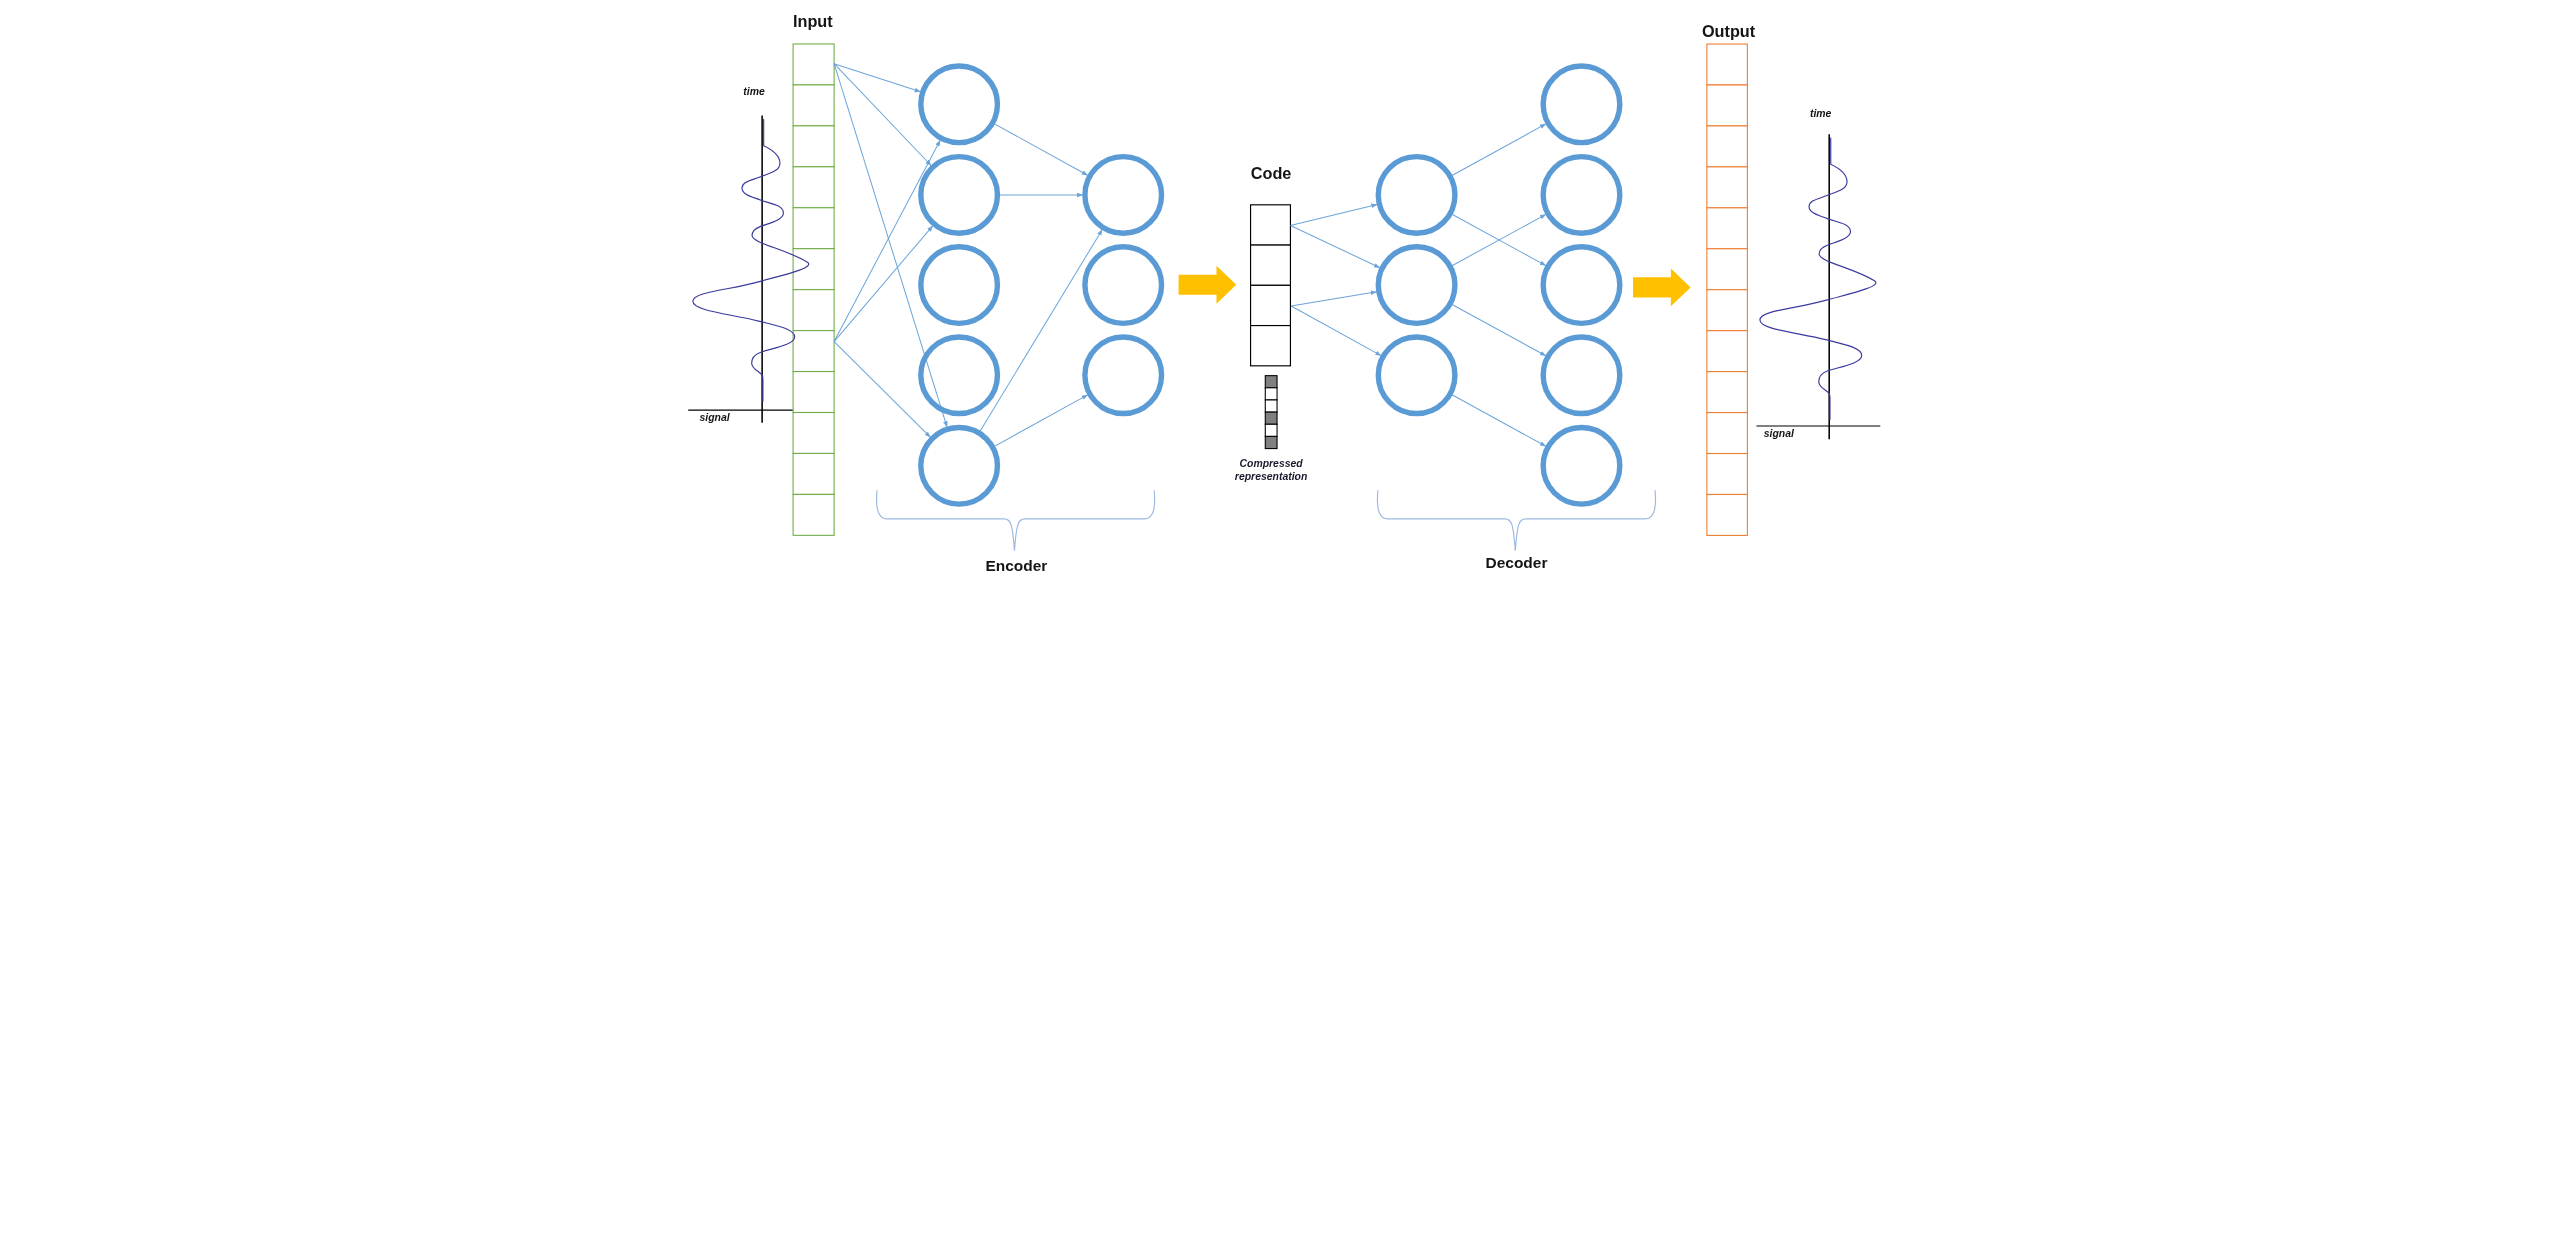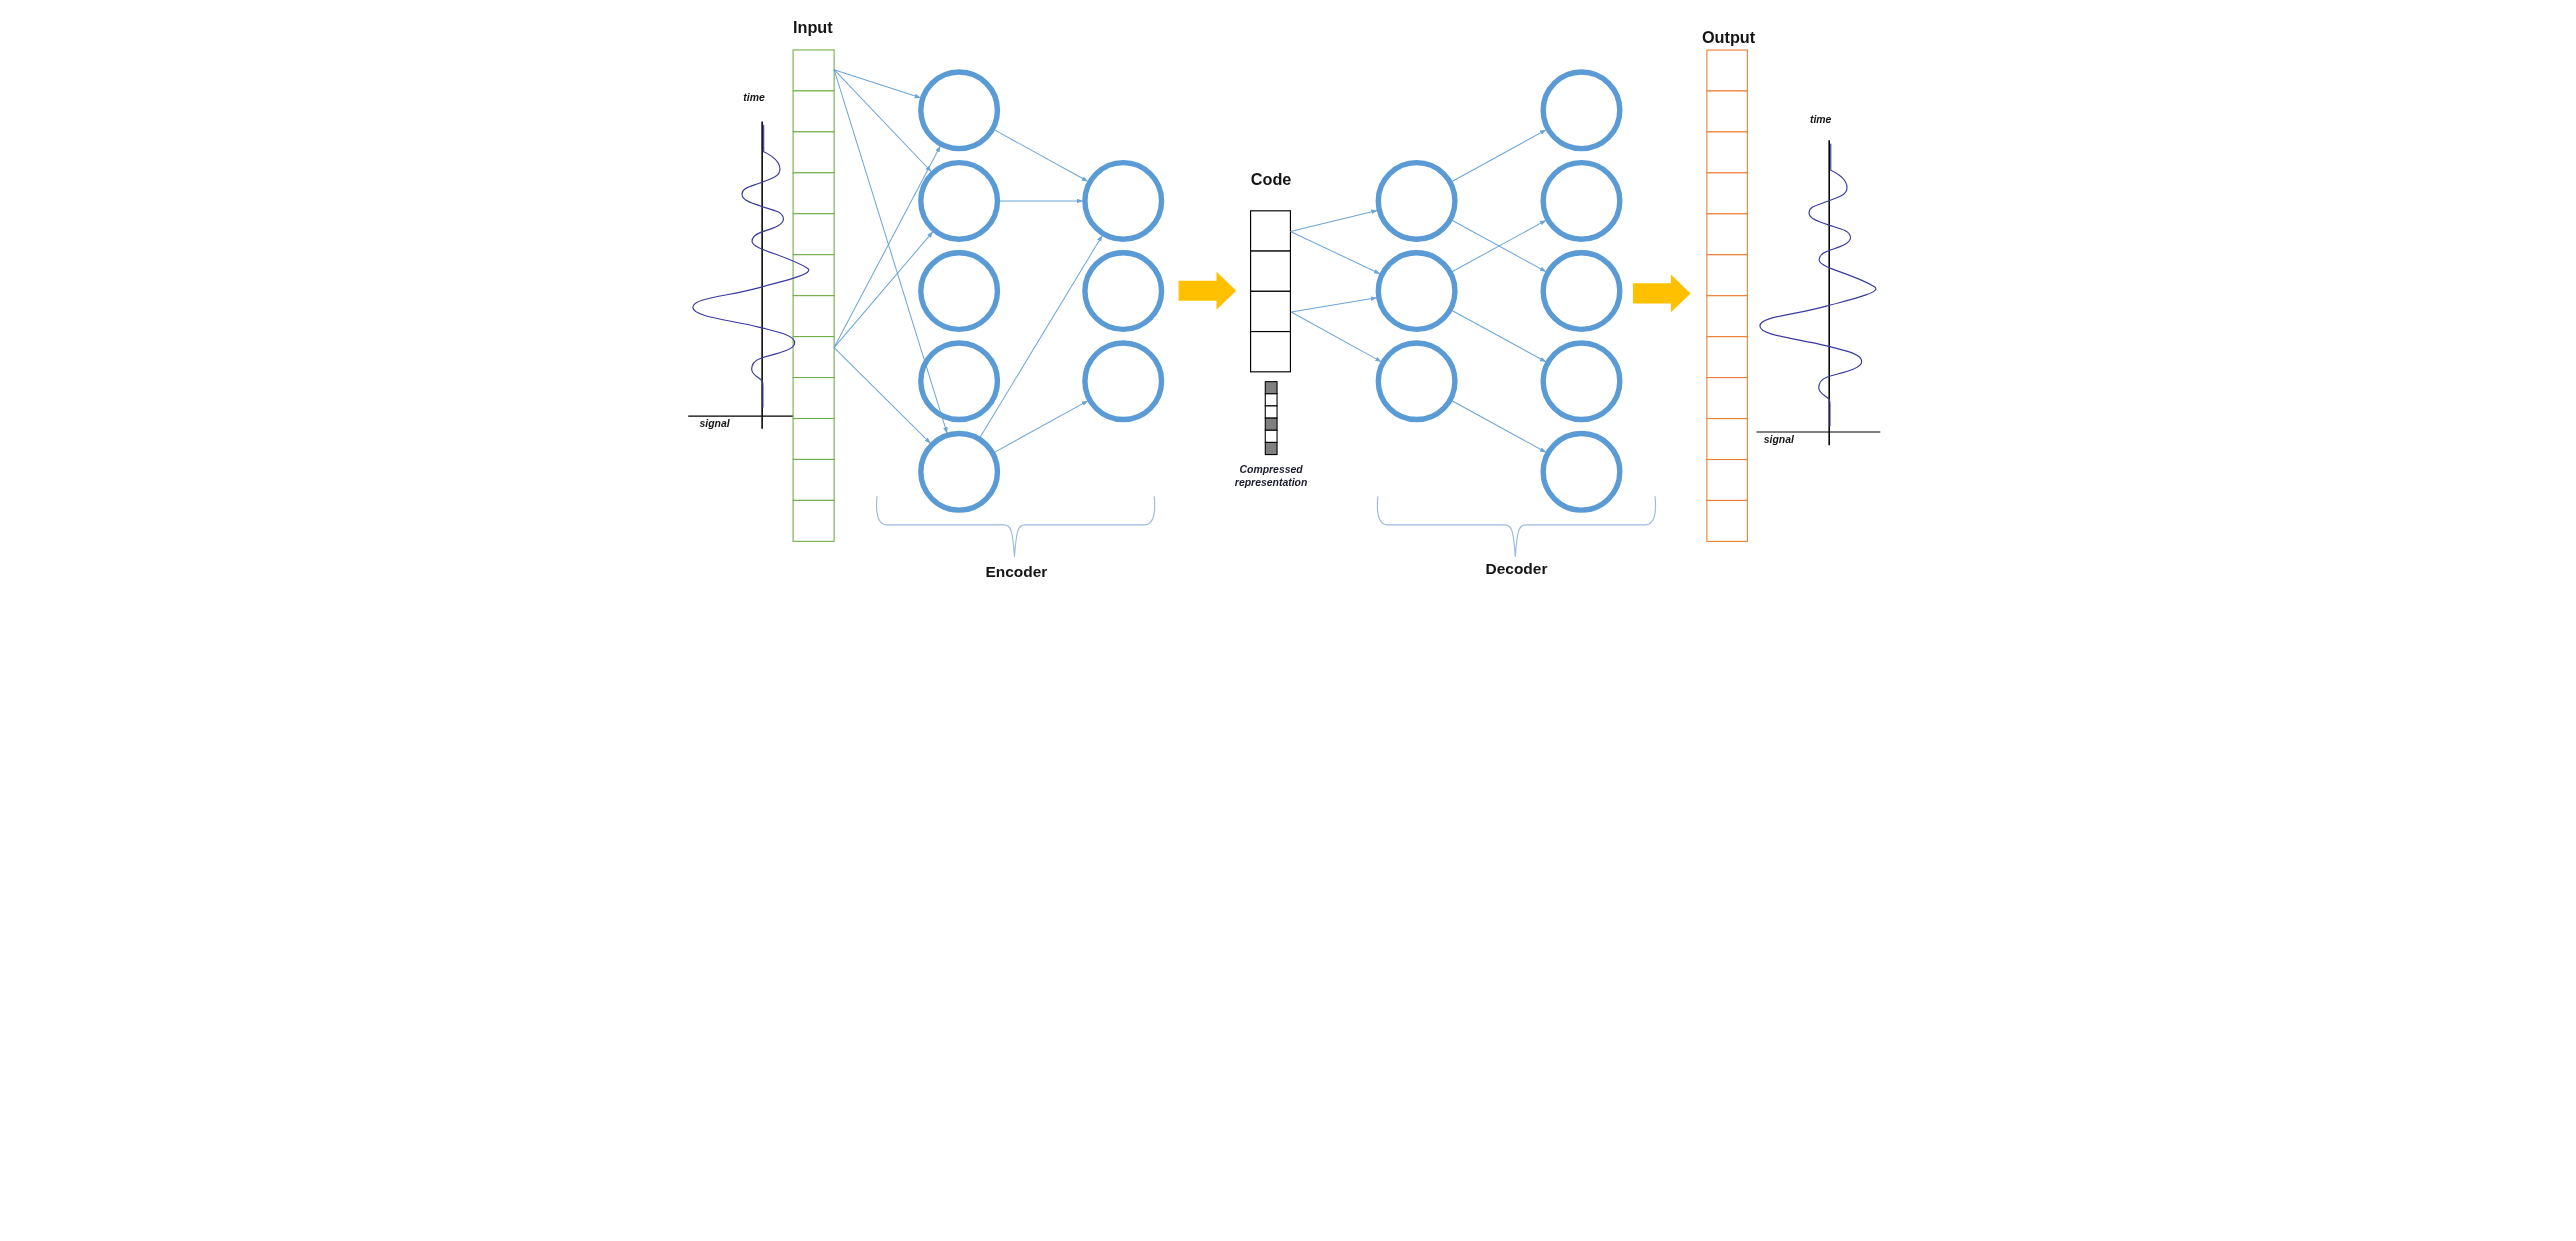--- a/index.html
+++ b/index.html
@@ -1,16 +1,16 @@
 <!DOCTYPE html>
 <html style="font-size:12.4px"><head>
 <meta charset="utf-8">
 <style>
   html,body{margin:0;padding:0;background:#ffffff;}
-  .stage{width:100%;max-width:1213px;margin:7px auto;}
+  .stage{width:100%;max-width:1213px;margin:1px auto;}
   svg{display:block;width:100%;height:auto;font-family:"Liberation Sans",sans-serif;}
   text{fill:#151515;}
   .hdr{font-size:21px;font-weight:700;}
   .brace-lbl{font-size:20px;font-weight:700;}
   .axis-lbl{font-size:13.5px;font-style:italic;font-weight:600;}
   .comp-lbl{font-size:13.5px;font-style:italic;font-weight:600;fill:#1b1b2f;}
 </style>
 </head>
 <body>
 

